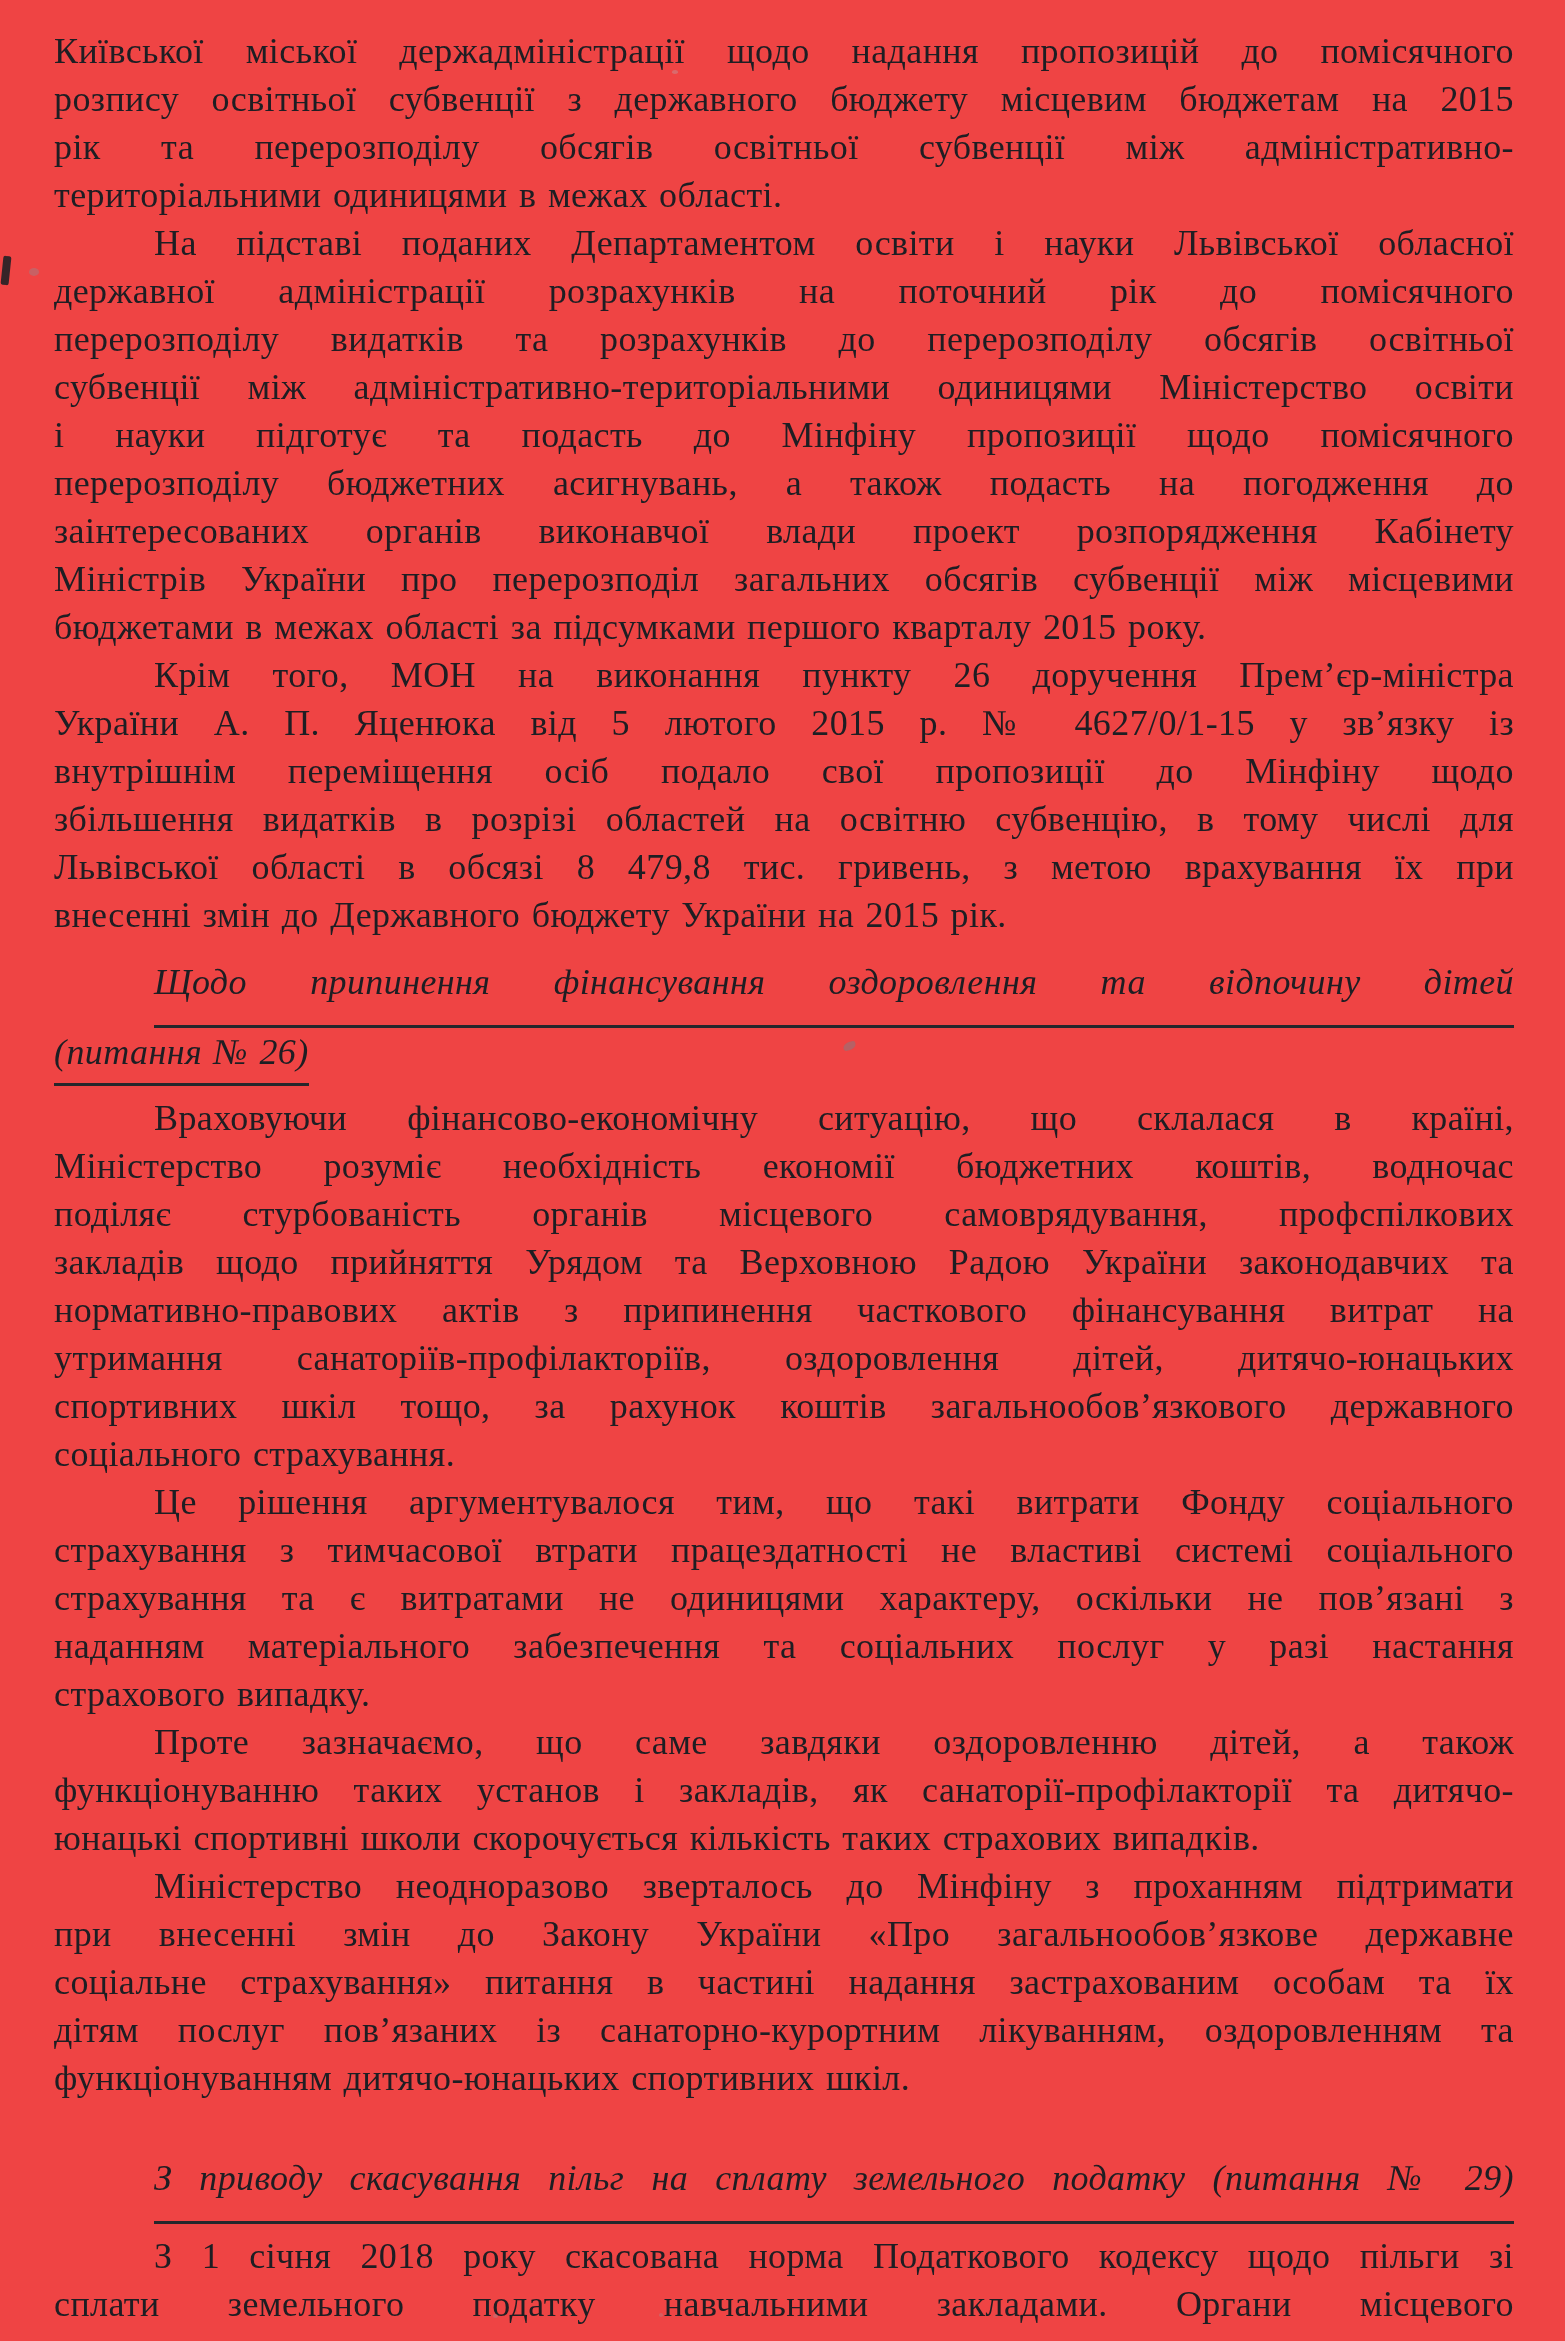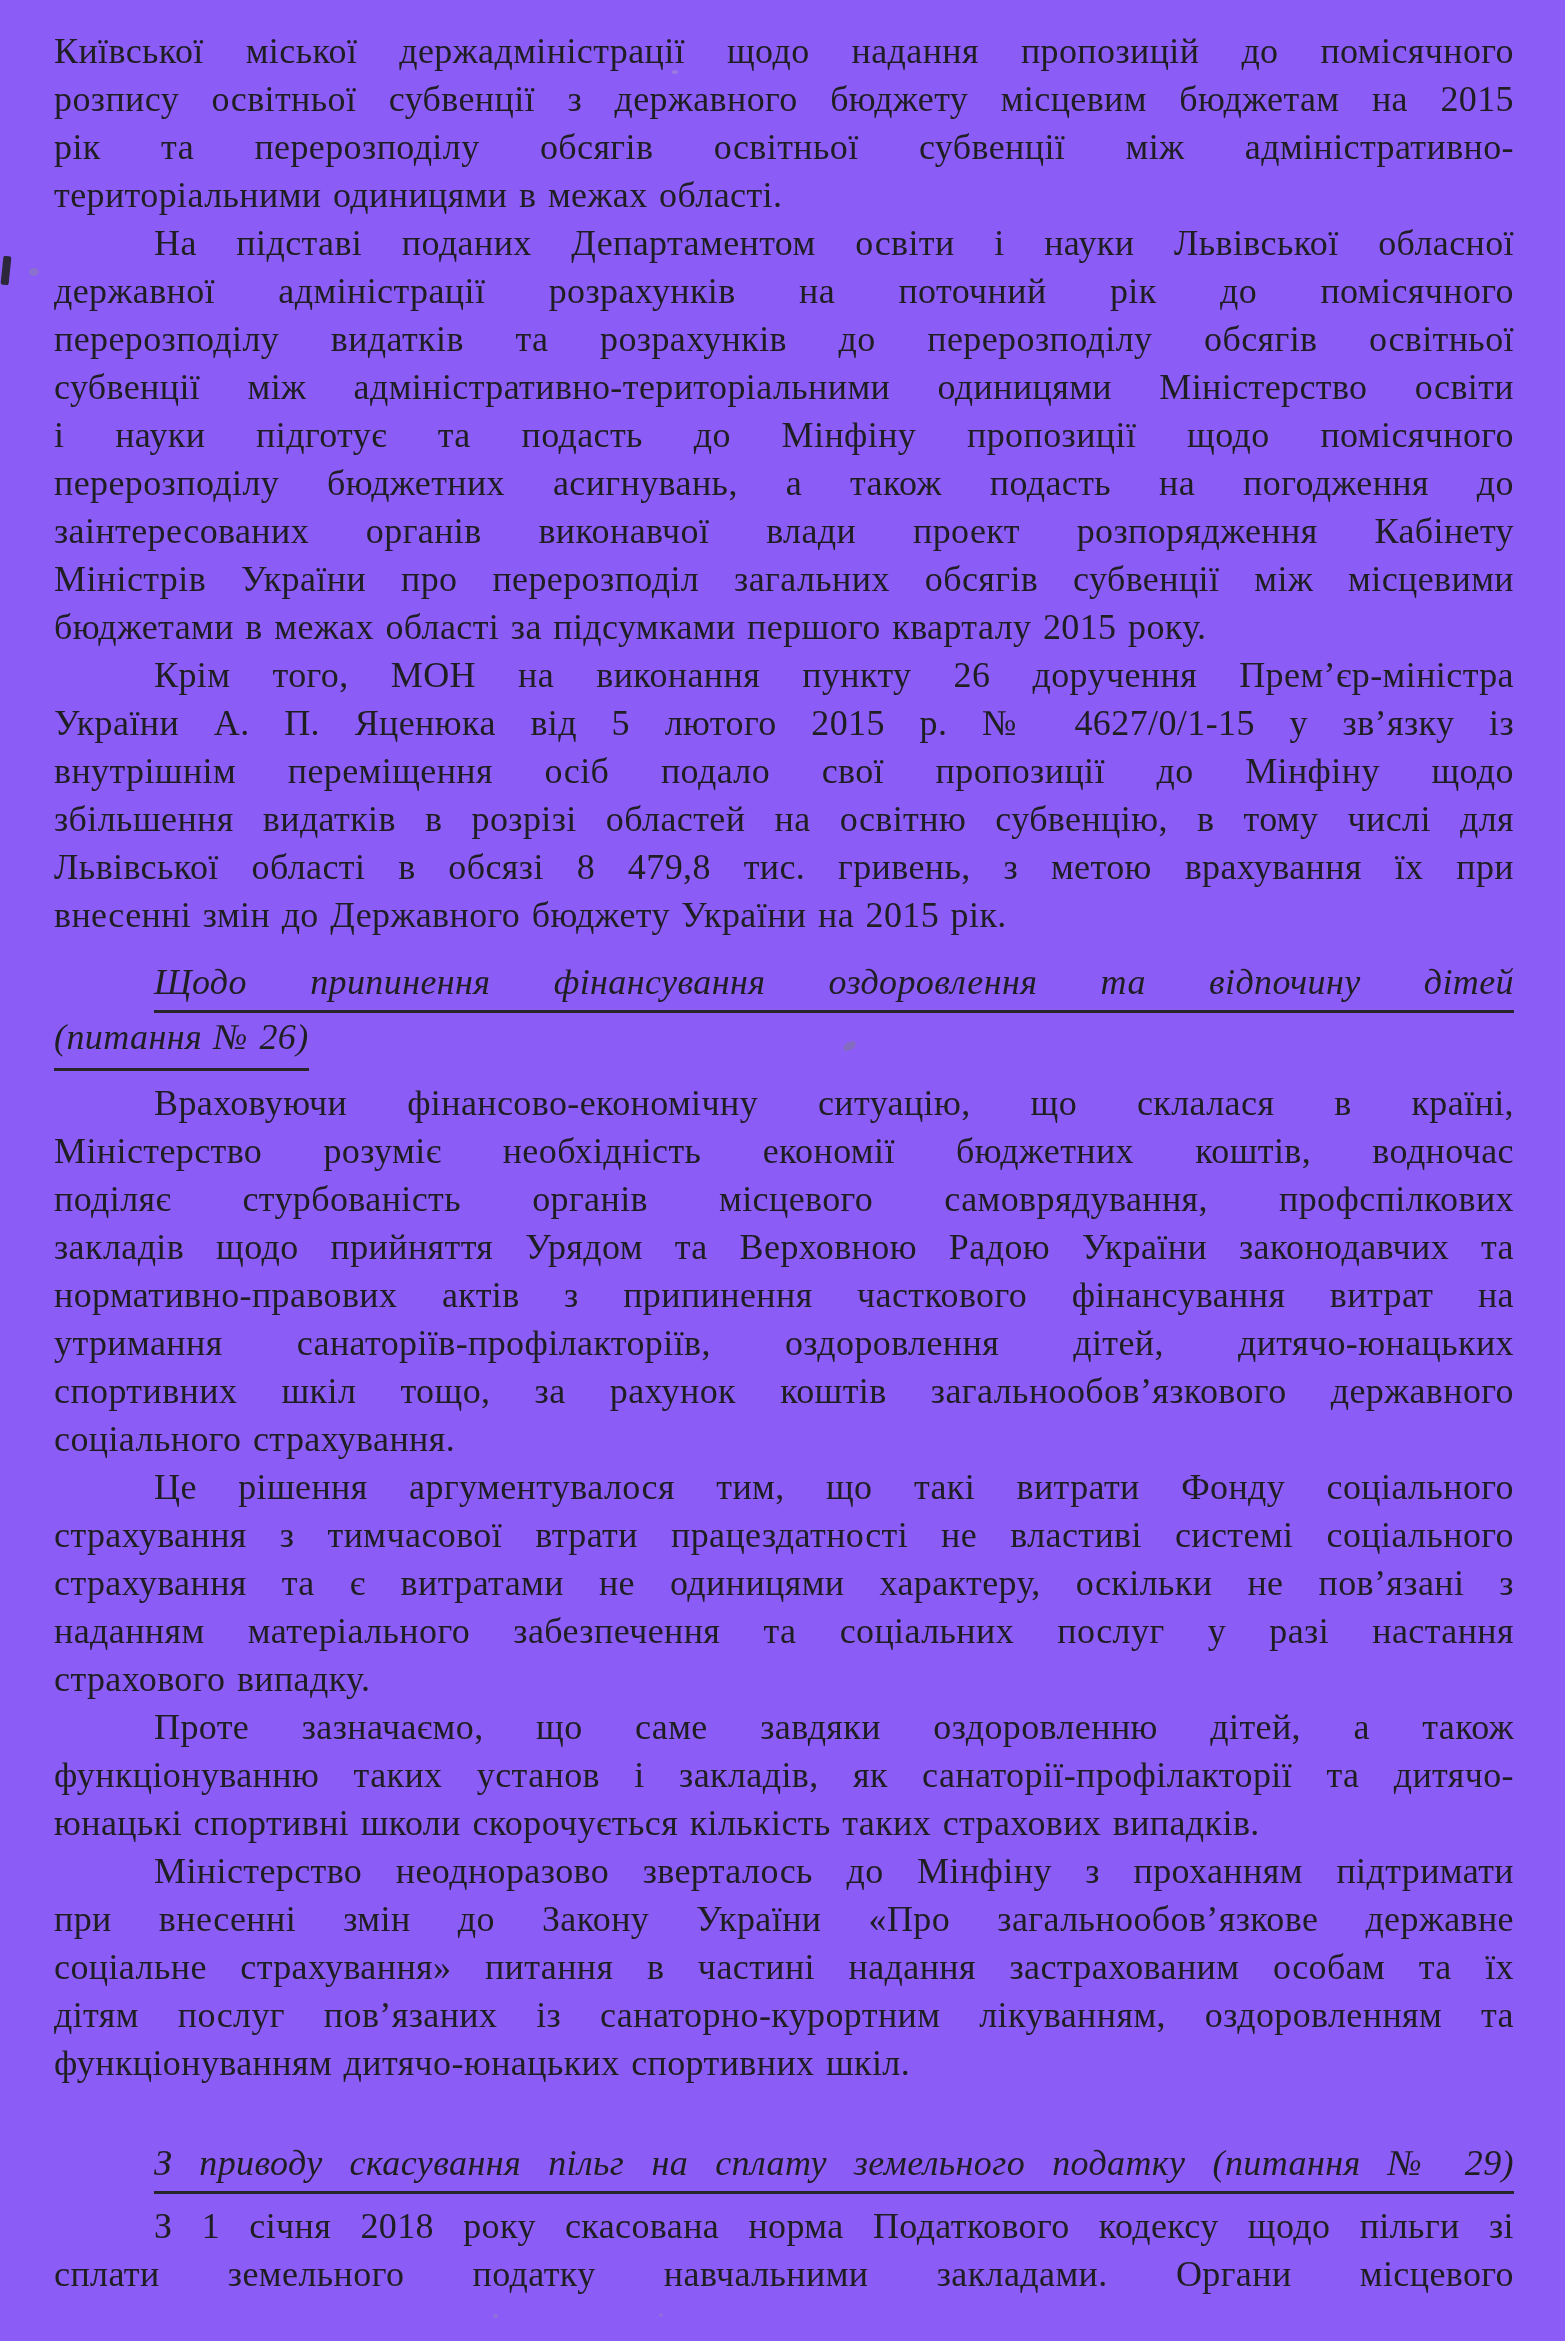--- a/index.html
+++ b/index.html
@@ -1,20 +1,20 @@
 <!DOCTYPE html>
 <html style="font-size:11.5px"><head>
 <meta charset="utf-8">
 <style>
   html, body { margin: 0; padding: 0; background: #e8e8e8; }
   .page {
     position: relative;
     width: 1566px;
     height: 2342px;
-    background: #8b5cf6;
+    background: #ef4444;
     font-family: "Liberation Serif", "DejaVu Serif", serif;
     color: #1e1e23;
     overflow: hidden;
     box-sizing: border-box;
   }
   .content {
     position: absolute;
     left: 54px;
     right: 52px;
     top: 27px;
@@ -34,21 +34,21 @@
   }
   .line.indent { text-indent: 100px; }
   .block.heading {
     font-style: italic;
     margin-top: 18.6px;
     margin-bottom: 8.6px;
   }
   .block.heading .line.h-full {
     margin-left: 100px;
     border-bottom: 3.6px solid #26262b;
-    padding-bottom: 4px;
+    padding-bottom: 19px;
     margin-top: 8px;
   }
   .u-text-span {
     display: inline-block;
     border-bottom: 3.6px solid #26262b;
     padding-bottom: 7px;
   }
   .spacer { height: 33px; }
   
   .artifact { position: absolute; pointer-events: none; }

